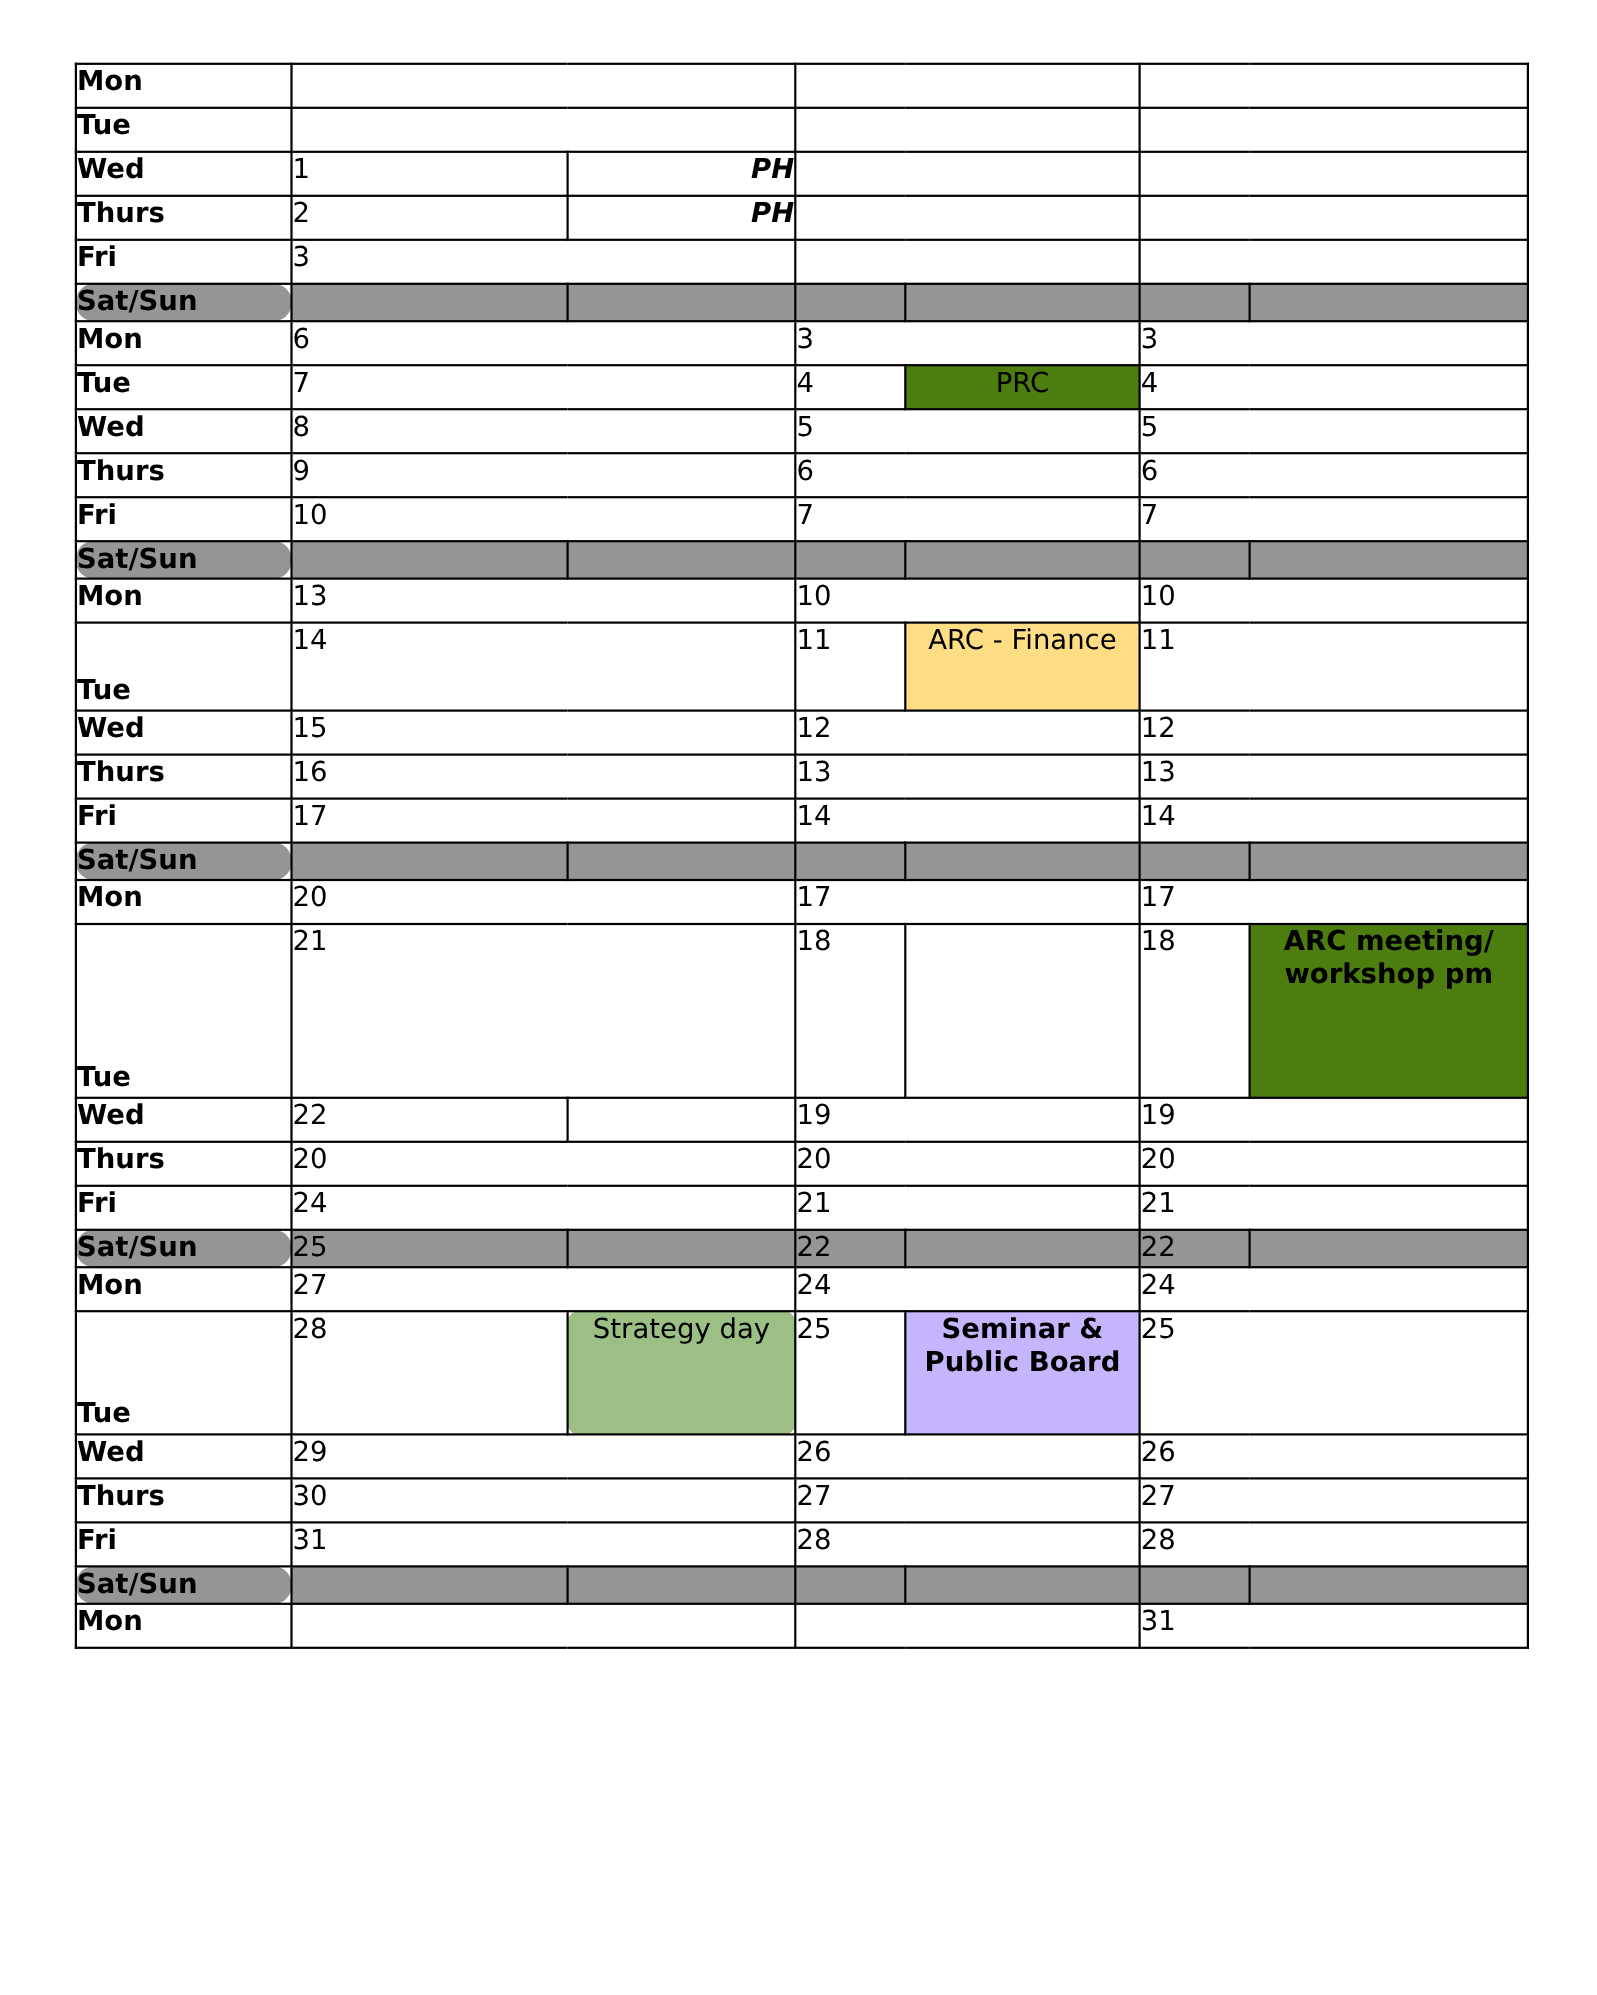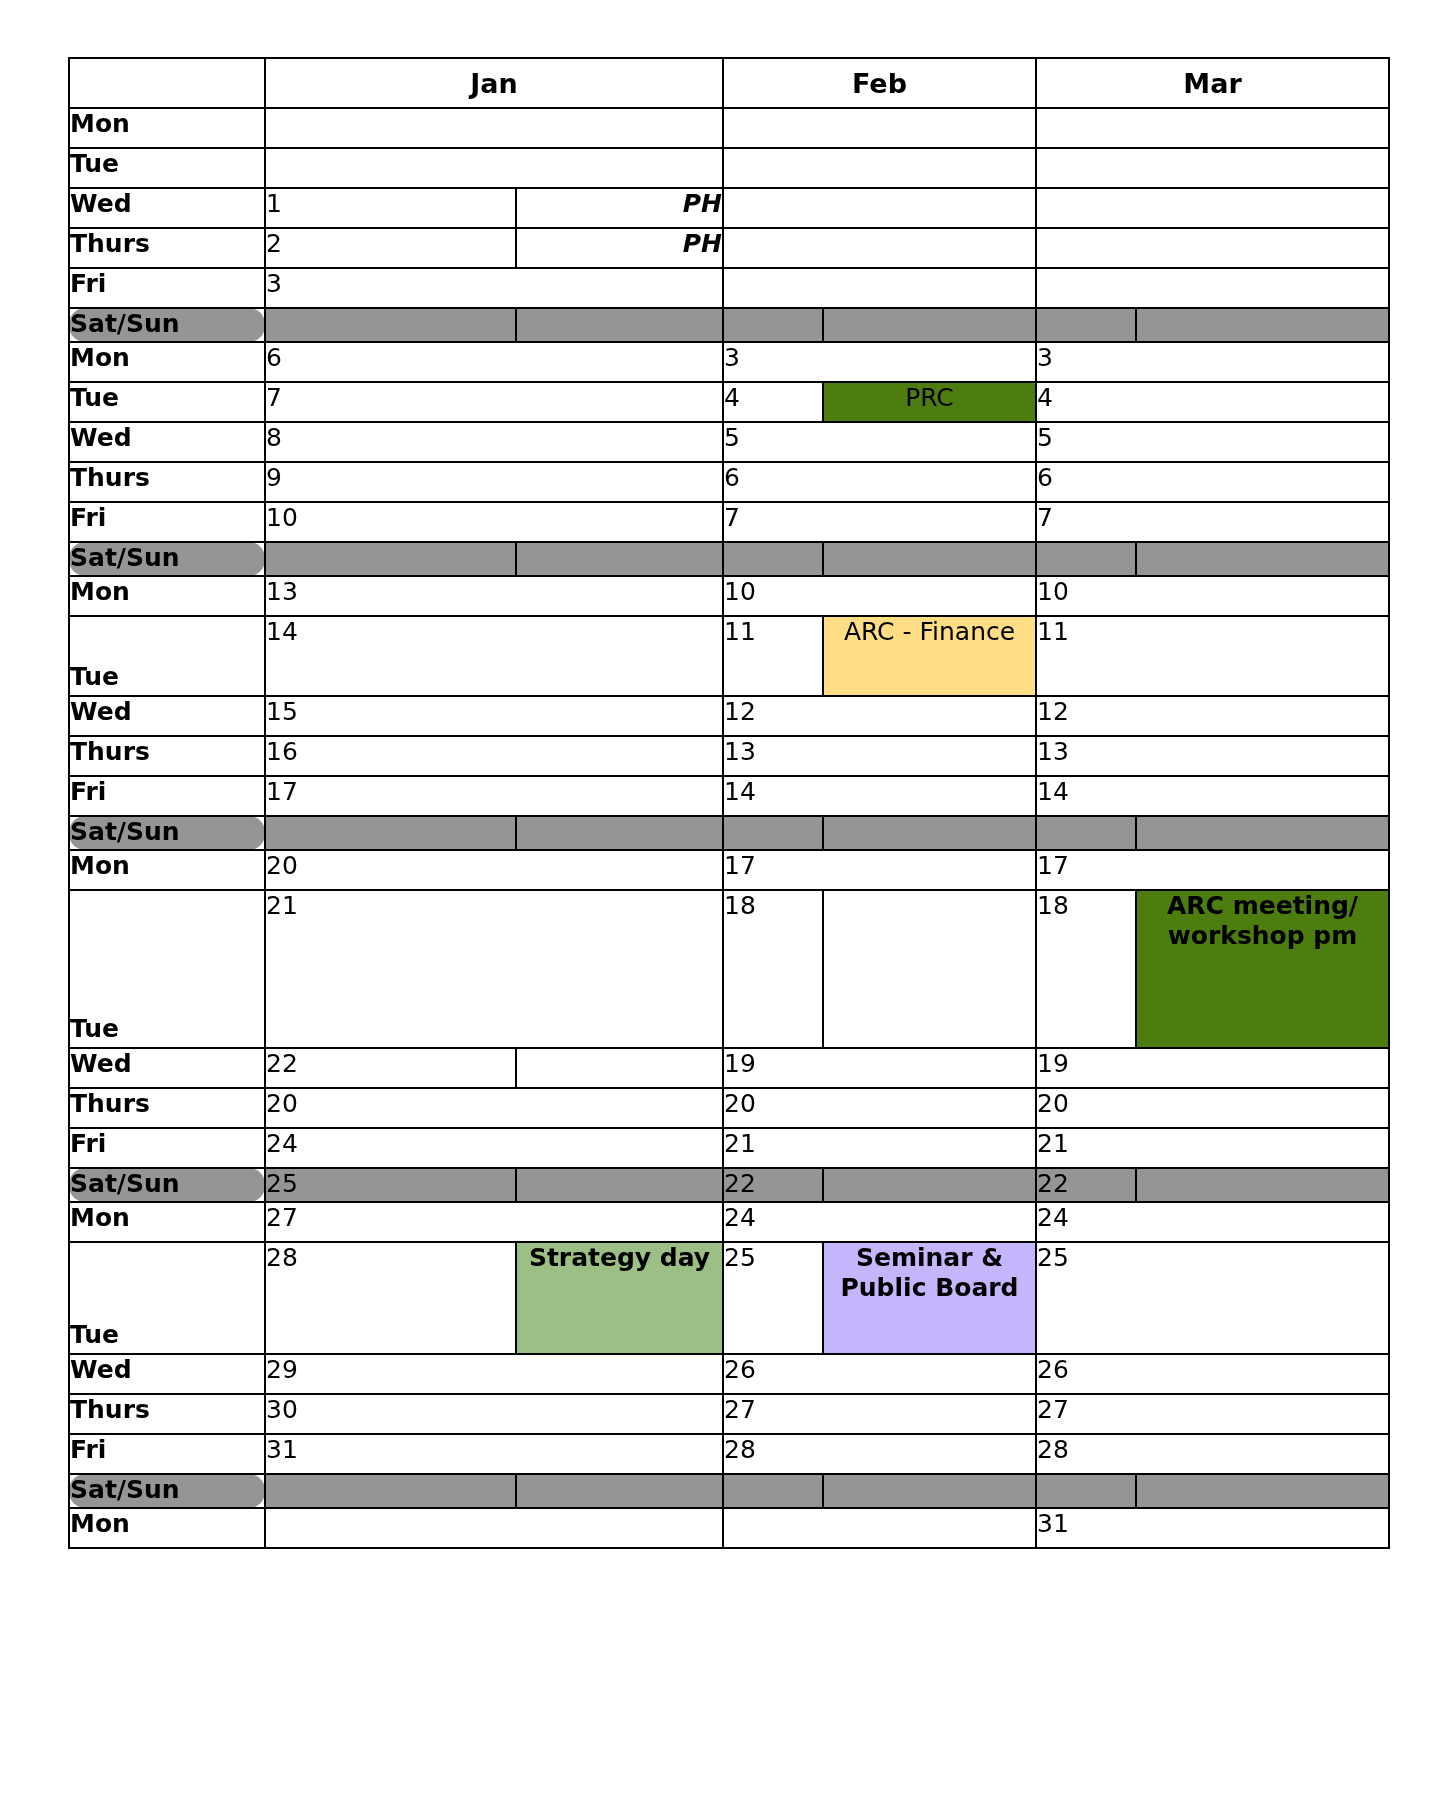--- a/index.html
+++ b/index.html
@@ -106,21 +106,22 @@
   .note.arc-fin {
     background: #ffdd85;
     margin-left: 44px;
   }
   .note.arc-meet {
     background: #4d7c0f;
     font-weight: bold;
   }
   .note.strategy {
     background: #9cbf85;
-    font-weight: bold;
+    font-weight: normal;
+    border-radius: 10px;
   }
   .note.seminar {
     background: #c4b5fd;
     font-weight: bold;
   }
   .ph {
     font-weight: bold;
     font-style: italic;
     font-size: 26px;
     text-align: right;
@@ -140,26 +141,20 @@
         <col class="c-jnum">
         <col class="c-jnote">
       <col class="c-fnum">
         <col class="c-fnote">
       <col class="c-mnum">
         <col class="c-mnote">
     </colgroup>
     <tbody>
 
 
-      <tr class="month-row">
-        <td></td>
-        <td colspan="2">Jan</td>
-        <td colspan="2">Feb</td>
-        <td colspan="2">Mar</td>
-      </tr>
 
       <tr class="h-std">
         <td class="daylabel">Mon</td>
         <td class="num" colspan="2"></td>
         <td class="num" colspan="2"></td>
         <td class="num" colspan="2"></td>
       </tr>
       <tr class="h-std">
         <td class="daylabel">Tue</td>
         <td class="num" colspan="2"></td>

